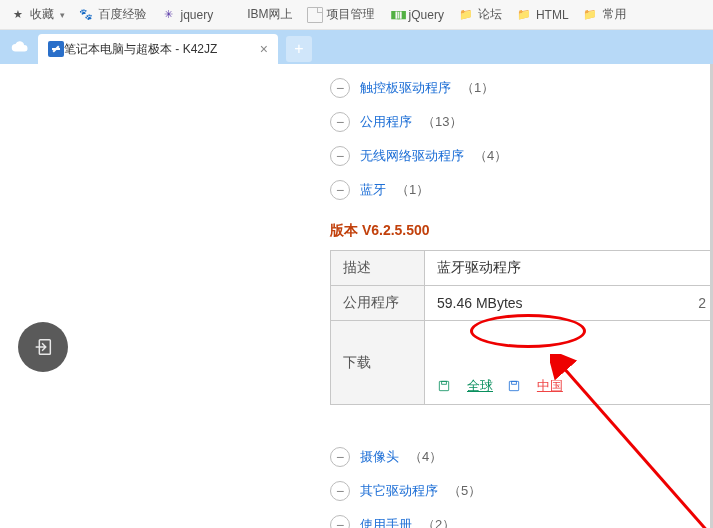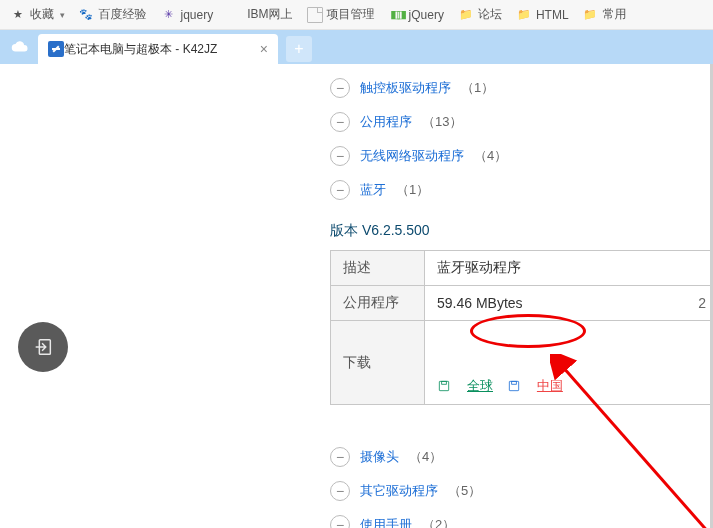--- a/index.html
+++ b/index.html
@@ -29,21 +29,21 @@
 
   .page { position: absolute; top: 64px; left: 0; right: 0; bottom: 0; overflow: hidden; }
   .sidebar-float { position: absolute; left: 18px; top: 258px; width: 50px; height: 50px; border-radius: 50%; background: #5a5a5a; display: flex; align-items: center; justify-content: center; cursor: pointer; }
   .sidebar-float svg { width: 22px; height: 22px; stroke: #e8e8e8; fill: none; stroke-width: 1.6; }
 
   .content { position: absolute; left: 330px; top: 0; right: 0; padding-right: 0; }
   .sect { margin: 14px 0; display: flex; align-items: center; gap: 10px; }
   .collapse-btn { width: 20px; height: 20px; border: 1px solid #bbb; border-radius: 50%; display: flex; align-items: center; justify-content: center; color: #888; font-size: 14px; line-height: 1; cursor: pointer; }
   .sect a { color: #1e6fd6; text-decoration: none; }
   .sect .cnt { color: #666; }
-  .versionline { margin: 22px 0 10px 0; font-size: 14px; color: #0c4a6e; }
+  .versionline { margin: 22px 0 10px 0; font-size: 14px; color: #c2410c; font-weight: bold; }
   .detail-table { width: 100%; border-collapse: collapse; }
   .detail-table td { border: 1px solid #c7c7c7; padding: 8px 12px; font-size: 14px; }
   .detail-table td:first-child { background: #f4f4f4; width: 94px; color: #555; }
   .dl-link { color: #0a8f5e; font-size: 13px; display: inline-flex; align-items: center; gap: 16px; margin-right: 10px; }
   .dl-link svg { width: 14px; height: 14px; stroke: #0a8f5e; fill: none; stroke-width: 1.4; }
   .dl-link.cn { color: #ef4444; margin-top: 48px; }
   .dl-link.cn svg { stroke: #1e6fd6; }
 
   .red-ellipse { position: absolute; border: 3px solid #e00; border-radius: 50%; width: 116px; height: 34px; pointer-events: none; }
   .red-arrow { position: absolute; pointer-events: none; }

